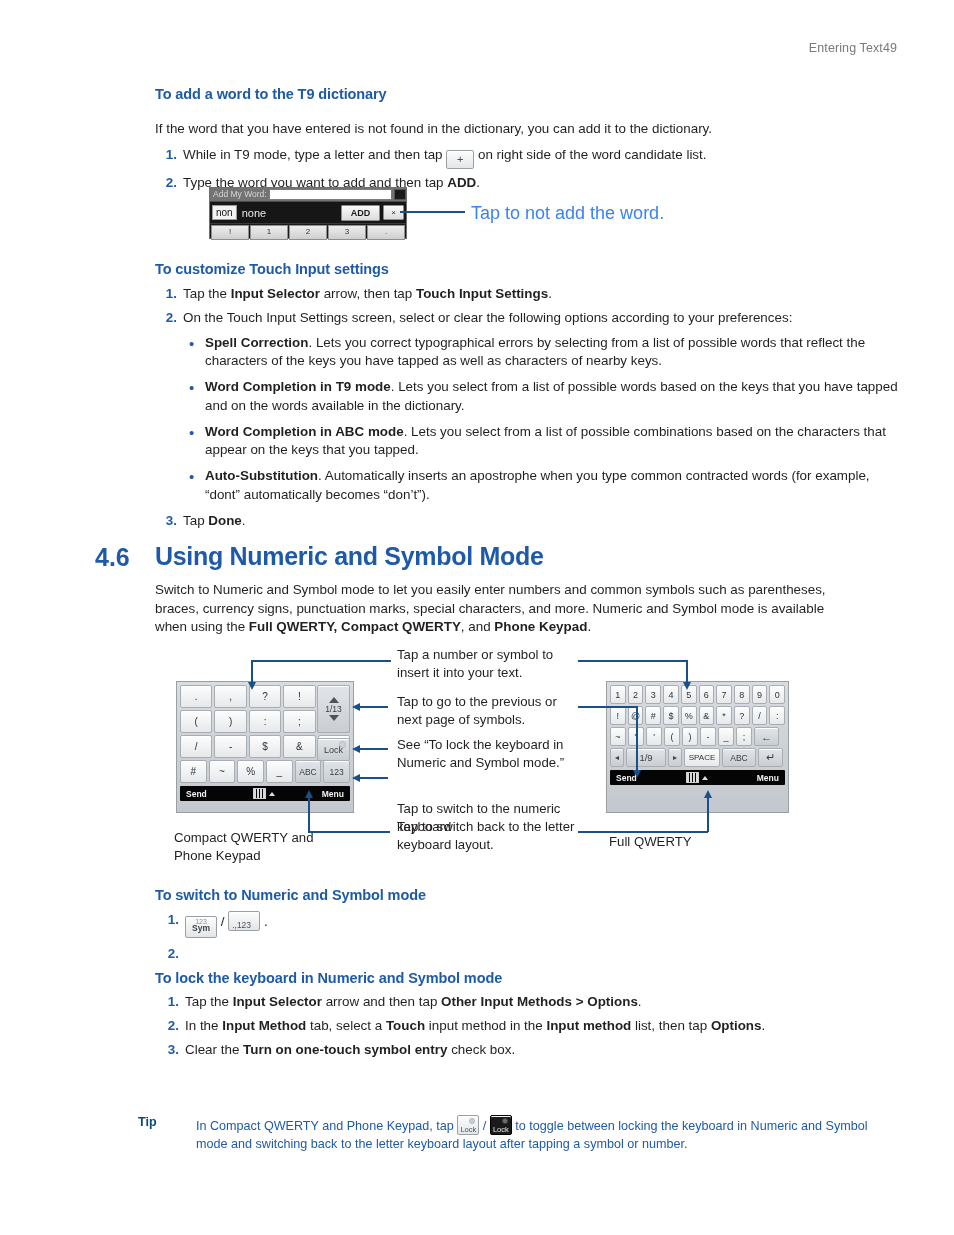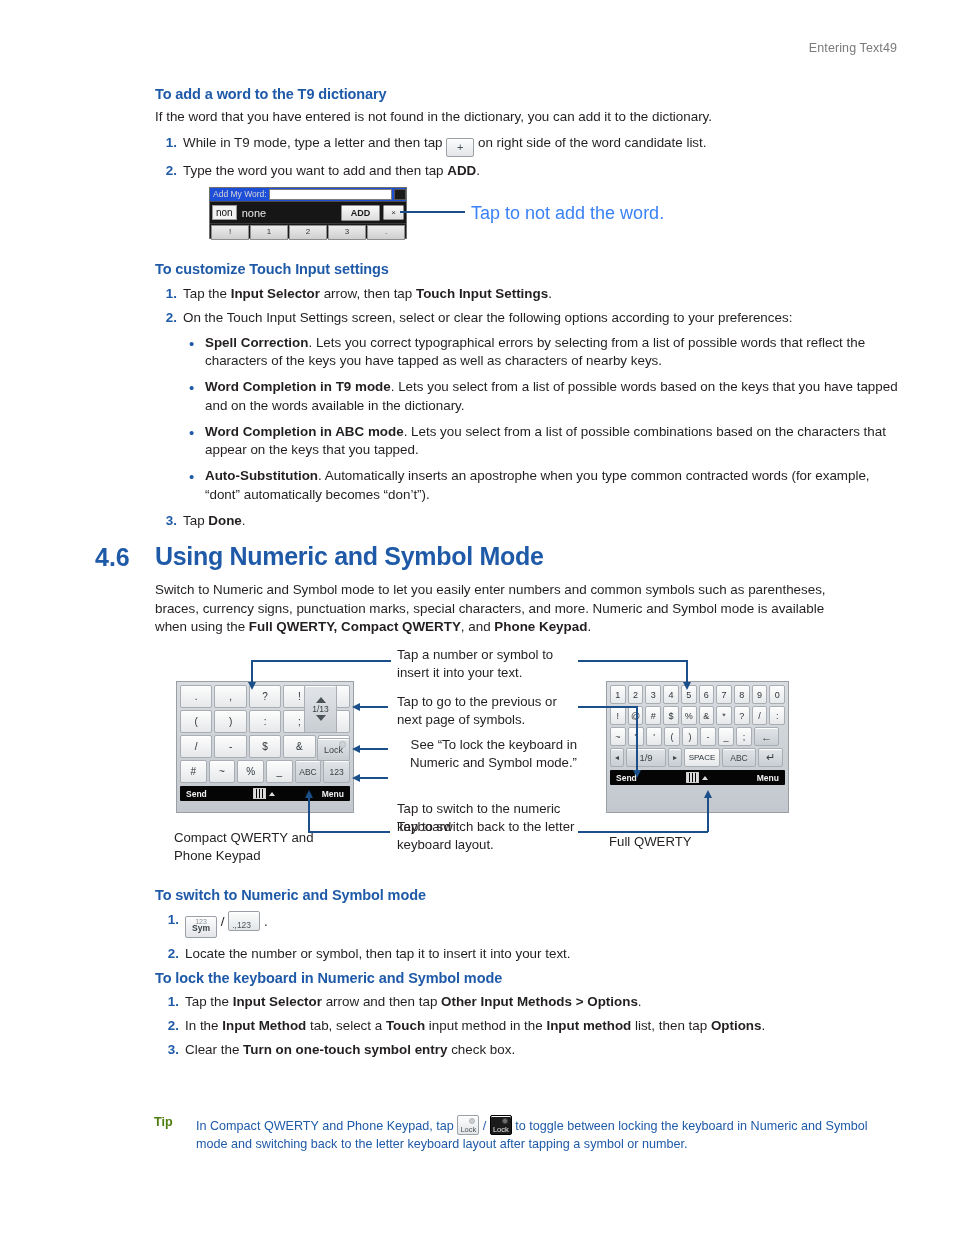--- a/index.html
+++ b/index.html
@@ -102,21 +102,21 @@
 
   
   .shot-addword {
     position:absolute; left:209px; top:187px;
     width:198px; height:52px;
     border:1px solid #6f6f6f;
     background:#1a1a1a;
     box-sizing:border-box;
   }
   .aw-title {
-    height:13px; background:#1d4ed8; border-bottom:1px solid #4b4b4b;
+    height:13px; background:#737373; border-bottom:1px solid #4b4b4b;
     color:#d7d7d7; font-size:8.5px; line-height:13px; padding-left:3px;
     display:flex; align-items:center;
   }
   .aw-title .t { flex:0 0 auto; }
   .aw-title .field {
     flex:1 1 auto; height:9px; margin:0 2px 0 2px; background:#fff;
     border:1px solid #7c7c7c;
   }
   .aw-title .pad { width:10px; height:9px; background:#1a1a1a; border:1px solid #555; }
   .aw-row {
@@ -204,39 +204,39 @@
   .tri-up { width:0;height:0;border-left:5px solid transparent;border-right:5px solid transparent;border-bottom:6px solid #4c5357; }
   .tri-dn { width:0;height:0;border-left:5px solid transparent;border-right:5px solid transparent;border-top:6px solid #4c5357; }
   .led-dot { position:absolute; right:3px; top:2px; width:5px;height:5px;border-radius:50%;
              background:#cfd4d8; border:1px solid #b4babe; }
 
   .fig-cap { position:absolute; font-size:13.2px; line-height:1.35; color:#231f20; }
   .fig-note { position:absolute; font-size:13.2px; line-height:1.34; color:#231f20; }
 
   
   .tip-label {
-    position:absolute; left:154px; color:#4d7c0f; font-weight:bold; font-size:12.6px;
+    position:absolute; left:138px; color:#0c4a6e; font-weight:bold; font-size:12.6px;
   }
   .tip-body {
     position:absolute; left:196px; width:700px;
     color:#1f5aa8; font-size:12.6px; line-height:1.42;
   }
 </style>
 </head>
 <body>
 
 <div class="page">
 
   <div class="runhead">
     <span>Entering Text</span><span class="pg">49</span>
   </div>
 
   <div class="blk" style="left:155px; top:86px; width:745px;">
     <div class="h3">To add a word to the T9 dictionary</div>
-    <div class="body-t" style="margin-top:6px;">If the word that you have entered is not found in the dictionary, you can add it to the dictionary.</div>
+    <div class="body-t" style="margin-top:18px;">If the word that you have entered is not found in the dictionary, you can add it to the dictionary.</div>
     <ul class="olist" style="margin-top:7px;">
       <li>
         <span class="num">1.</span><span>While in T9 mode, type a letter and then tap </span><span class="keyglyph plus">+</span><span> on right side of the word candidate list.</span>
       </li>
       <li>
         <span class="num">2.</span><span>Type the word you want to add and then tap </span><b>ADD</b><span>.</span>
       </li>
     </ul>
   </div>
 
@@ -293,21 +293,21 @@
   </div>
 
   <div class="kb" id="kb-compact">
     <div class="kb-rows">
       <div class="kb-row">
         <div class="key">.</div>
         <div class="key">,</div>
         <div class="key">?</div>
         <div class="key">!</div>
         <div class="key">'</div>
-        <div class="key fn nav" style="position:absolute; right:16px; top:3px;">
+        <div class="key fn nav" style="position:absolute; right:3px; top:3px;">
           <div class="tri-up"></div>
           <div class="pg">1/13</div>
           <div class="tri-dn"></div>
         </div>
       </div>
       <div class="kb-row">
         <div class="key">(</div>
         <div class="key">)</div>
         <div class="key">:</div>
         <div class="key">;</div>
@@ -394,21 +394,21 @@
       <span class="mid">
         <span class="kbicon"></span>
         <span class="caret-up"></span>
       </span>
       <span class="lbl">Menu</span>
     </div>
   </div>
 
   <div class="fig-note" style="left:397px; top:646px; width:180px;">Tap a number or symbol to insert it into your text.</div>
   <div class="fig-note" style="left:397px; top:693px; width:180px;">Tap to go to the previous or next page of symbols.</div>
-  <div class="fig-note" style="left:397px; top:736px; width:180px;text-align:right;">See “To lock the keyboard in Numeric and Symbol mode.”</div>
+  <div class="fig-note" style="left:397px; top:736px; width:180px;">See “To lock the keyboard in Numeric and Symbol mode.”</div>
   <div class="fig-note" style="left:397px; top:772px; width:180px;margin-top:28px;">Tap to switch to the numeric keyboard</div>
   <div class="fig-note" style="left:397px; top:818px; width:180px;">Tap to switch back to the letter keyboard layout.</div>
 
   <div class="cal-line" style="left:251px; top:660px; width:140px; height:1.5px;"></div>
   <div class="cal-line" style="left:251px; top:660px; width:1.5px; height:24px;"></div>
   <div class="cal-line" style="left:248px; top:682px; width:8px; height:8px; clip-path:polygon(0 0,100% 0,50% 100%);"></div>
 
   <div class="cal-line" style="left:578px; top:660px; width:110px; height:1.5px;"></div>
   <div class="cal-line" style="left:686px; top:660px; width:1.5px; height:24px;"></div>
   <div class="cal-line" style="left:683px; top:682px; width:8px; height:8px; clip-path:polygon(0 0,100% 0,50% 100%);"></div>
@@ -437,21 +437,21 @@
   <div class="fig-cap" style="left:174px; top:829px; width:160px;">Compact QWERTY and Phone Keypad</div>
   <div class="fig-cap" style="left:609px; top:833px; width:160px;">Full QWERTY</div>
 
   <div class="blk" style="left:155px; top:887px; width:745px;">
     <div class="h3">To switch to Numeric and Symbol mode</div>
     <ul class="olist indent" style="margin-top:8px;">
       <li style="margin-bottom:7px;">
         <span class="num">1.</span><span class="keyglyph two"><span class="l1">123</span><span class="l2">Sym</span></span><span> / </span><span class="keyglyph dot123"><span>.,123</span></span><span> .</span>
       </li>
       <li>
-        <span class="num">2.</span><span>Locate the number or symbol, then tap it to insert it into your text.</span>
+        <span class="num">2.</span>
       </li>
     </ul>
   </div>
 
   <div class="blk" style="left:155px; top:970px; width:745px;">
     <div class="h3">To lock the keyboard in Numeric and Symbol mode</div>
     <ul class="olist indent" style="margin-top:7px;">
       <li>
         <span class="num">1.</span><span><span>Tap the </span><b>Input Selector</b><span> arrow and then tap </span><b>Other Input Methods &gt; Options</b><span>.</span></span>
       </li>

